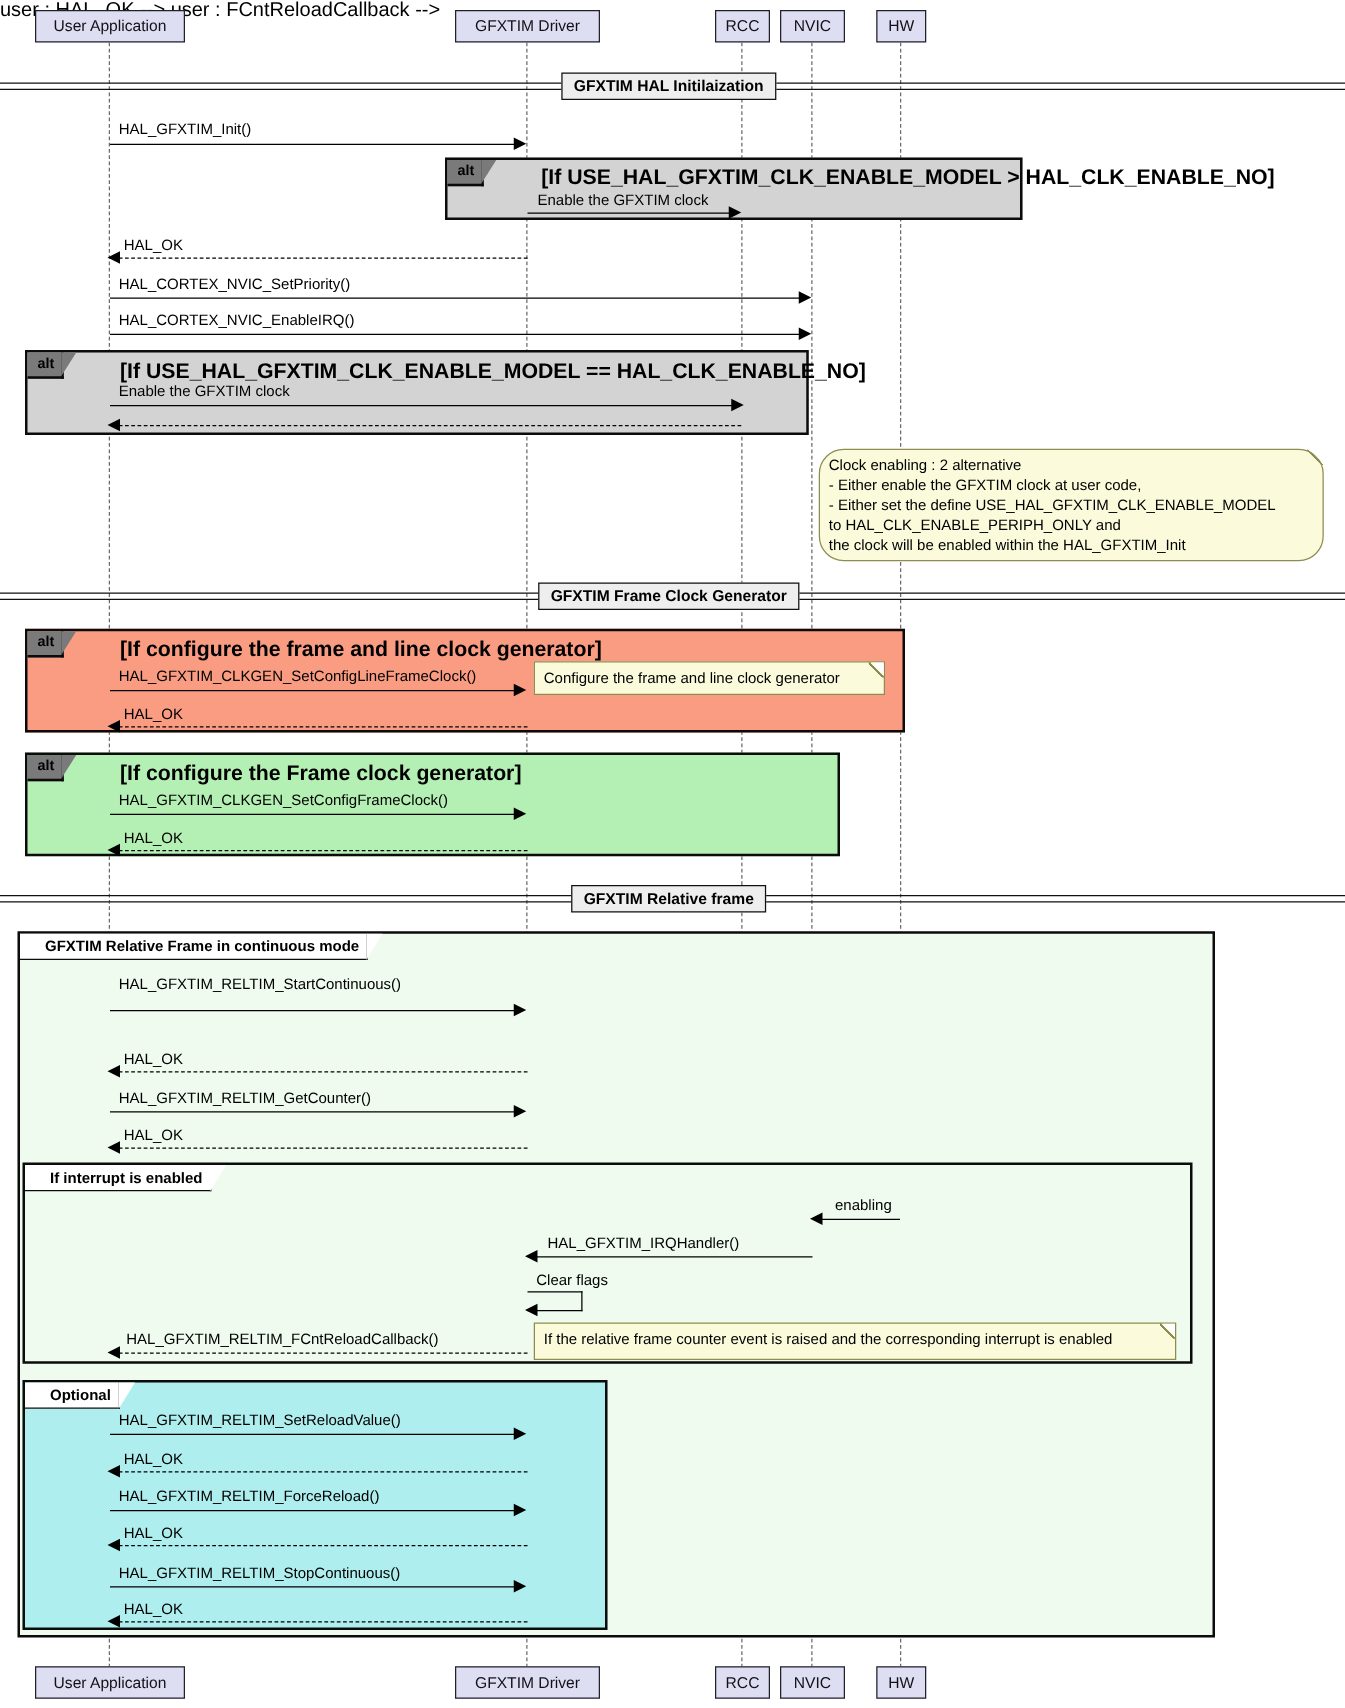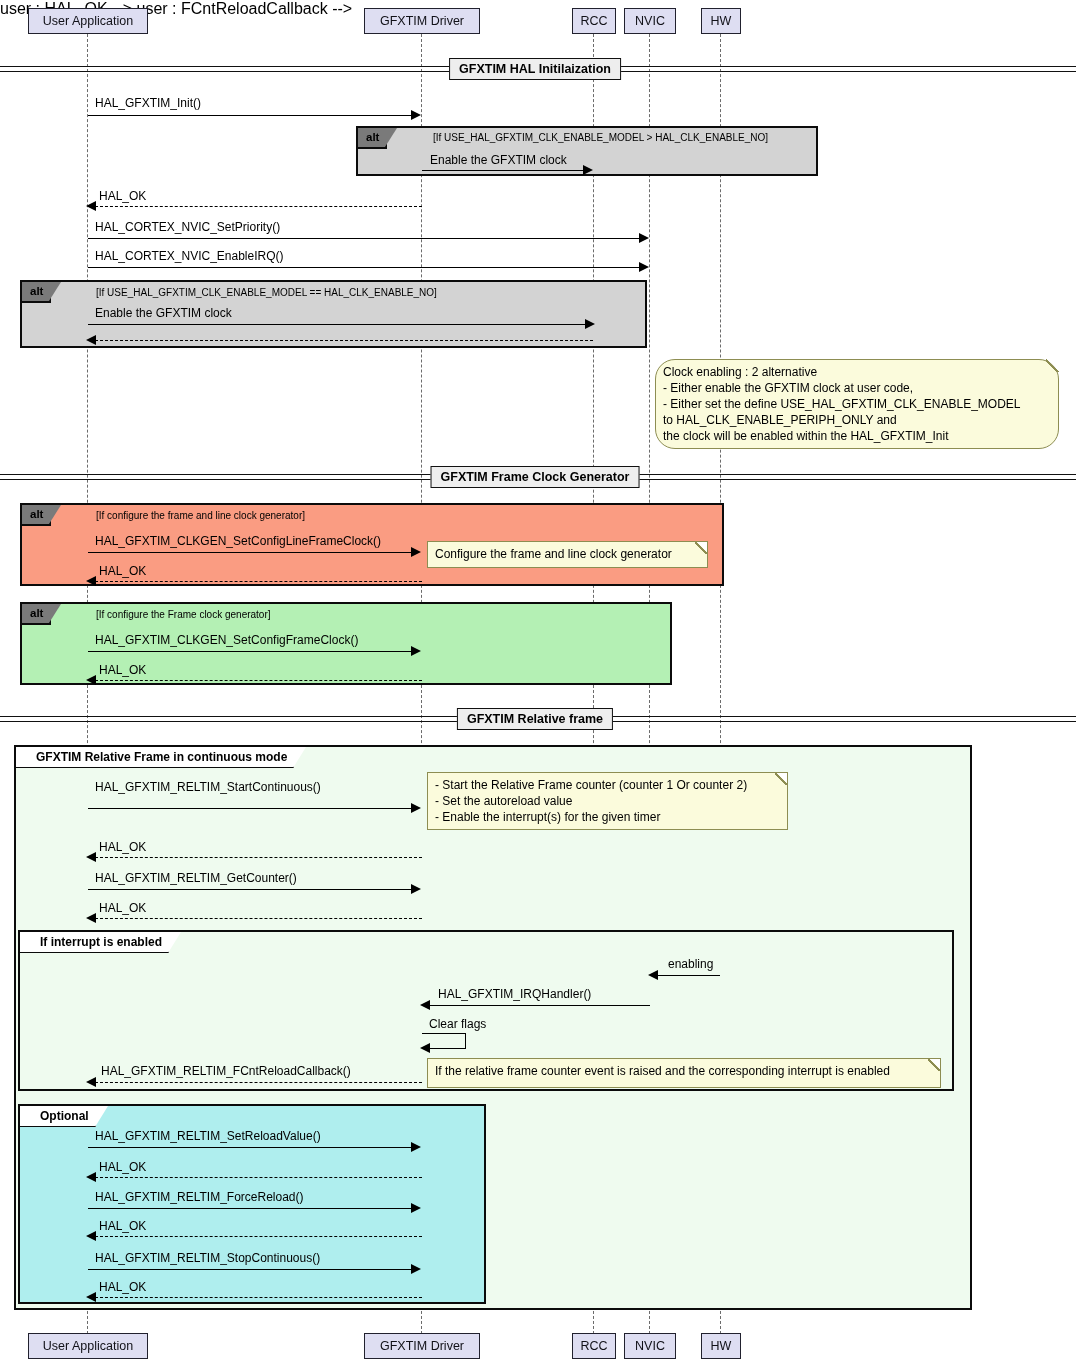--- a/index.html
+++ b/index.html
@@ -76,22 +76,22 @@
     height:20px;line-height:20px;padding-left:20px;
   }
   .frame-tab.plain:after{
     content:"";position:absolute;right:-13px;top:0;
     width:0;height:0;
     border-top:21.6px solid #ffffff;
     border-right:13px solid transparent;
   }
   .frame-cond{
     position:absolute;
-    font-weight:normal;
-    font-size:10px;
+    font-weight:bold;
+    font-size:17px;
     color:#000;
     white-space:nowrap;
   }
 
   
   .msg-line{position:absolute;height:0;border-top:1.4px solid #000;}
   .msg-line.dashed{border-top:1.4px dashed #000;}
   .msg-label{
     position:absolute;
     font-size:12px;
@@ -219,21 +219,21 @@
   </div>
 
   
   <div class="frame" style="left:20px;top:503px;width:704px;height:83px;background:#FA9C82;">
     <div class="frame-tab alt">alt</div>
   </div>
   <div class="frame-cond" style="left:96px;top:510px;">[If configure the frame and line clock generator]</div>
   <div class="msg-label" style="left:95px;top:535px;">HAL_GFXTIM_CLKGEN_SetConfigLineFrameClock()</div>
   <div class="msg-line" style="left:88px;top:552px;width:326px;"></div>
   <div class="arrow right" style="left:411px;top:547px;"></div>
-  <div class="note" style="left:427px;top:529px;width:281px;height:27px;margin-top:12px;">Configure the frame and line clock generator</div>
+  <div class="note" style="left:427px;top:529px;width:281px;height:27px;">Configure the frame and line clock generator</div>
   <div class="msg-label" style="left:99px;top:565px;">HAL_OK</div>
   <div class="msg-line dashed" style="left:95px;top:581px;width:327px;"></div>
   <div class="arrow left" style="left:86px;top:576px;"></div>
 
   
   <div class="frame" style="left:20px;top:602px;width:652px;height:83px;background:#B4F0B4;">
     <div class="frame-tab alt">alt</div>
   </div>
   <div class="frame-cond" style="left:96px;top:609px;">[If configure the Frame clock generator]</div>
   <div class="msg-label" style="left:95px;top:634px;">HAL_GFXTIM_CLKGEN_SetConfigFrameClock()</div>
@@ -252,23 +252,20 @@
 
   
   <div class="frame" style="left:14px;top:745px;width:958px;height:565px;background:#EFFBEF;">
     <div class="frame-tab plain">GFXTIM Relative Frame in continuous mode</div>
   </div>
 
   
   <div class="msg-label" style="left:95px;top:781px;">HAL_GFXTIM_RELTIM_StartContinuous()</div>
   <div class="msg-line" style="left:88px;top:808px;width:326px;"></div>
   <div class="arrow right" style="left:411px;top:803px;"></div>
-  <div class="note" style="left:427px;top:772px;width:361px;height:58px;">- Start the Relative Frame counter (counter 1 Or counter 2)
-- Set the autoreload value
-- Enable the interrupt(s) for the given timer</div>
 
   
   <div class="msg-label" style="left:99px;top:841px;">HAL_OK</div>
   <div class="msg-line dashed" style="left:95px;top:857px;width:327px;"></div>
   <div class="arrow left" style="left:86px;top:852px;"></div>
 
   
   <div class="msg-label" style="left:95px;top:872px;">HAL_GFXTIM_RELTIM_GetCounter()</div>
   <div class="msg-line" style="left:88px;top:889px;width:326px;"></div>
   <div class="arrow right" style="left:411px;top:884px;"></div>

